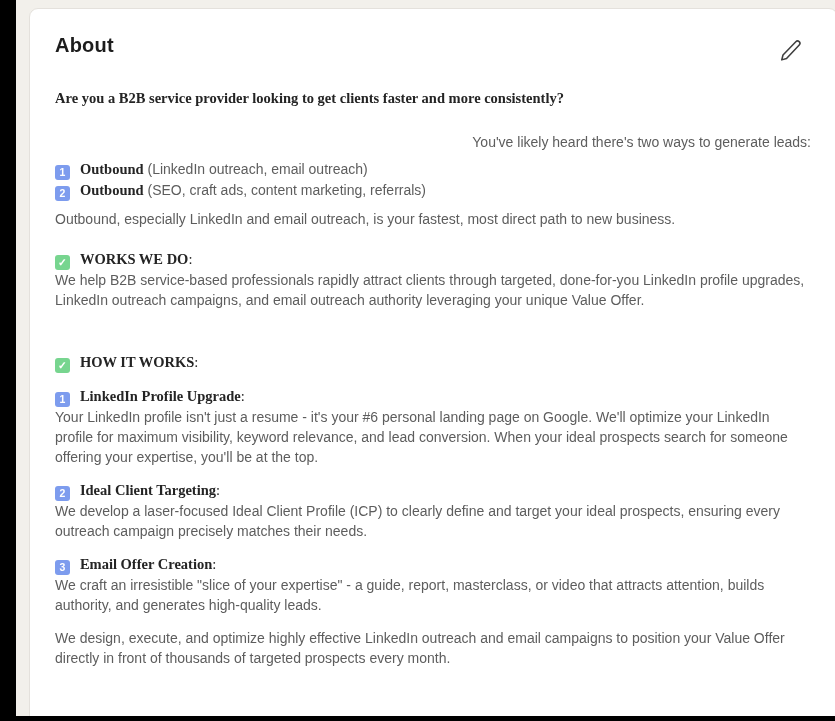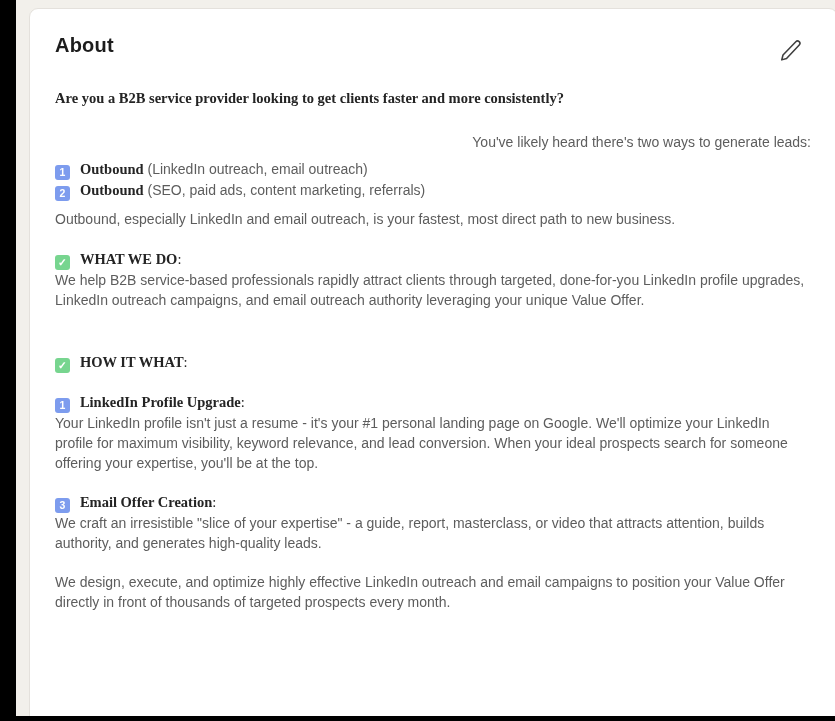--- a/index.html
+++ b/index.html
@@ -77,21 +77,21 @@
     margin-right: 6px;
     font-family: "Liberation Sans", sans-serif;
   }
   .badge-num { background: #7d9cee; }
   .badge-check { background: #77d58f; }
   .p-intro   { margin-top: 24px; text-align: right; }
   .lead-list { margin-top: 7px; line-height: 21px; }
   .p-note    { margin-top: 8px; }
   .block     { margin-top: 20px; }
   .block-hiw { margin-top: 42px; }
-  .step      { margin-top: 19px; }
+  .step      { margin-top: 13px; }
 </style>
 </head>
 <body>
 
 <div class="viewport">
   <section class="card">
 
     <div class="card-header">
       <h2 class="card-title">About</h2>
       <button class="edit-btn">
@@ -111,50 +111,55 @@
 
       <div class="lead-list">
         <div>
           <span class="badge badge-num">1</span>
           <span class="serif-b">Outbound</span>
           <span>(LinkedIn outreach, email outreach)</span>
         </div>
         <div>
           <span class="badge badge-num">2</span>
           <span class="serif-b">Outbound</span>
-          <span>(SEO, paid ads, content marketing, referrals)</span>
+          <span>(SEO, craft ads, content marketing, referrals)</span>
         </div>
       </div>
 
       <p class="p-note">Outbound, especially LinkedIn and email outreach, is your fastest, most direct path to new business.</p>
 
       <div class="block">
         <div>
           <span class="badge badge-check">✓</span>
-          <span class="serif-b">WHAT WE DO</span><span class="serif-r">:</span>
+          <span class="serif-b">WORKS WE DO</span><span class="serif-r">:</span>
         </div>
         <div>We help B2B service-based professionals rapidly attract clients through targeted, done-for-you LinkedIn profile upgrades, LinkedIn outreach campaigns, and email outreach authority leveraging your unique Value Offer.</div>
       </div>
 
       <div class="block block-hiw">
         <div>
           <span class="badge badge-check">✓</span>
-          <span class="serif-b">HOW IT WHAT</span><span class="serif-r">:</span>
+          <span class="serif-b">HOW IT WORKS</span><span class="serif-r">:</span>
         </div>
       </div>
 
       <div class="step">
         <div>
           <span class="badge badge-num">1</span>
           <span class="serif-b">LinkedIn Profile Upgrade</span><span class="serif-r">:</span>
         </div>
-        <div>Your LinkedIn profile isn't just a resume - it's your #1 personal landing page on Google. We'll optimize your LinkedIn profile for maximum visibility, keyword relevance, and lead conversion. When your ideal prospects search for someone offering your expertise, you'll be at the top.</div>
+        <div>Your LinkedIn profile isn't just a resume - it's your #6 personal landing page on Google. We'll optimize your LinkedIn profile for maximum visibility, keyword relevance, and lead conversion. When your ideal prospects search for someone offering your expertise, you'll be at the top.</div>
       </div>
 
       <div class="step">
+        <div>
+          <span class="badge badge-num">2</span>
+          <span class="serif-b">Ideal Client Targeting</span><span class="serif-r">:</span>
+        </div>
+        <div>We develop a laser-focused Ideal Client Profile (ICP) to clearly define and target your ideal prospects, ensuring every outreach campaign precisely matches their needs.</div>
       </div>
 
       <div class="step">
         <div>
           <span class="badge badge-num">3</span>
           <span class="serif-b">Email Offer Creation</span><span class="serif-r">:</span>
         </div>
         <div>We craft an irresistible "slice of your expertise" - a guide, report, masterclass, or video that attracts attention, builds authority, and generates high-quality leads.</div>
       </div>
 

